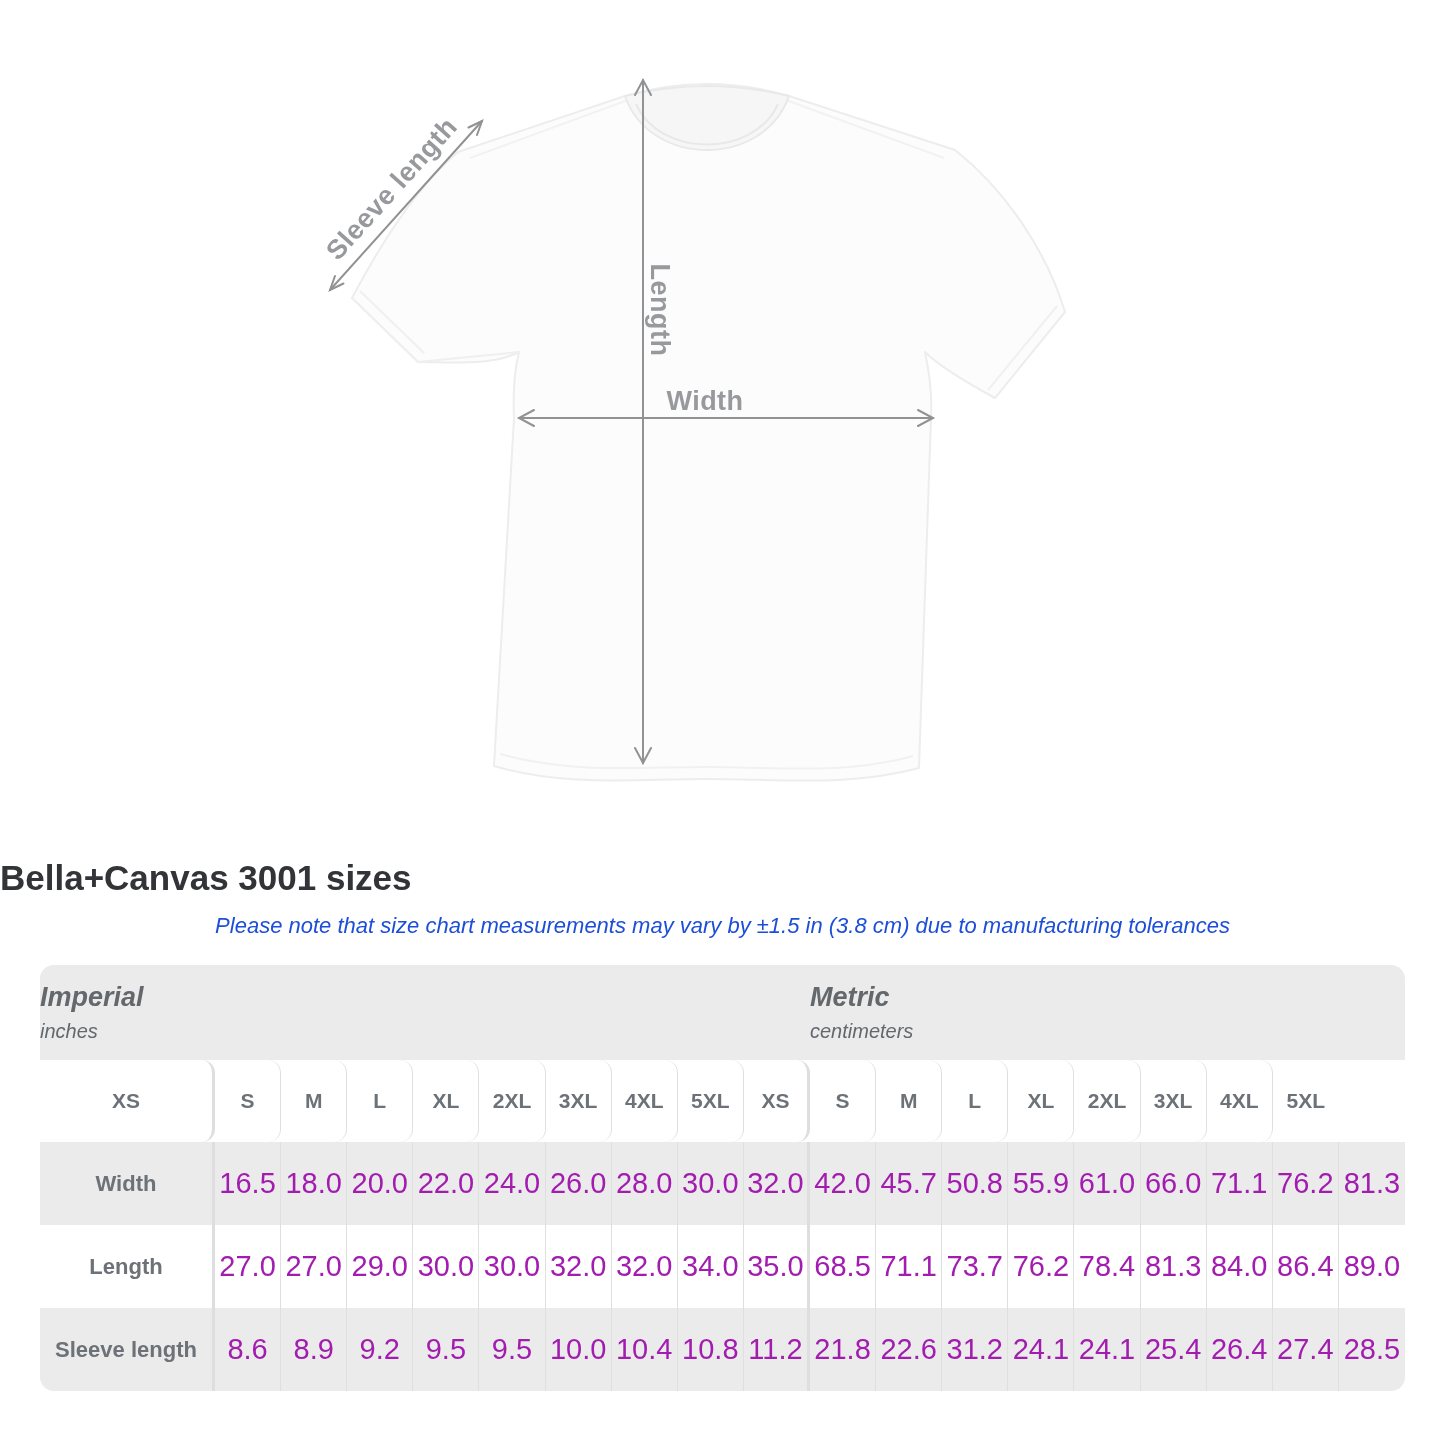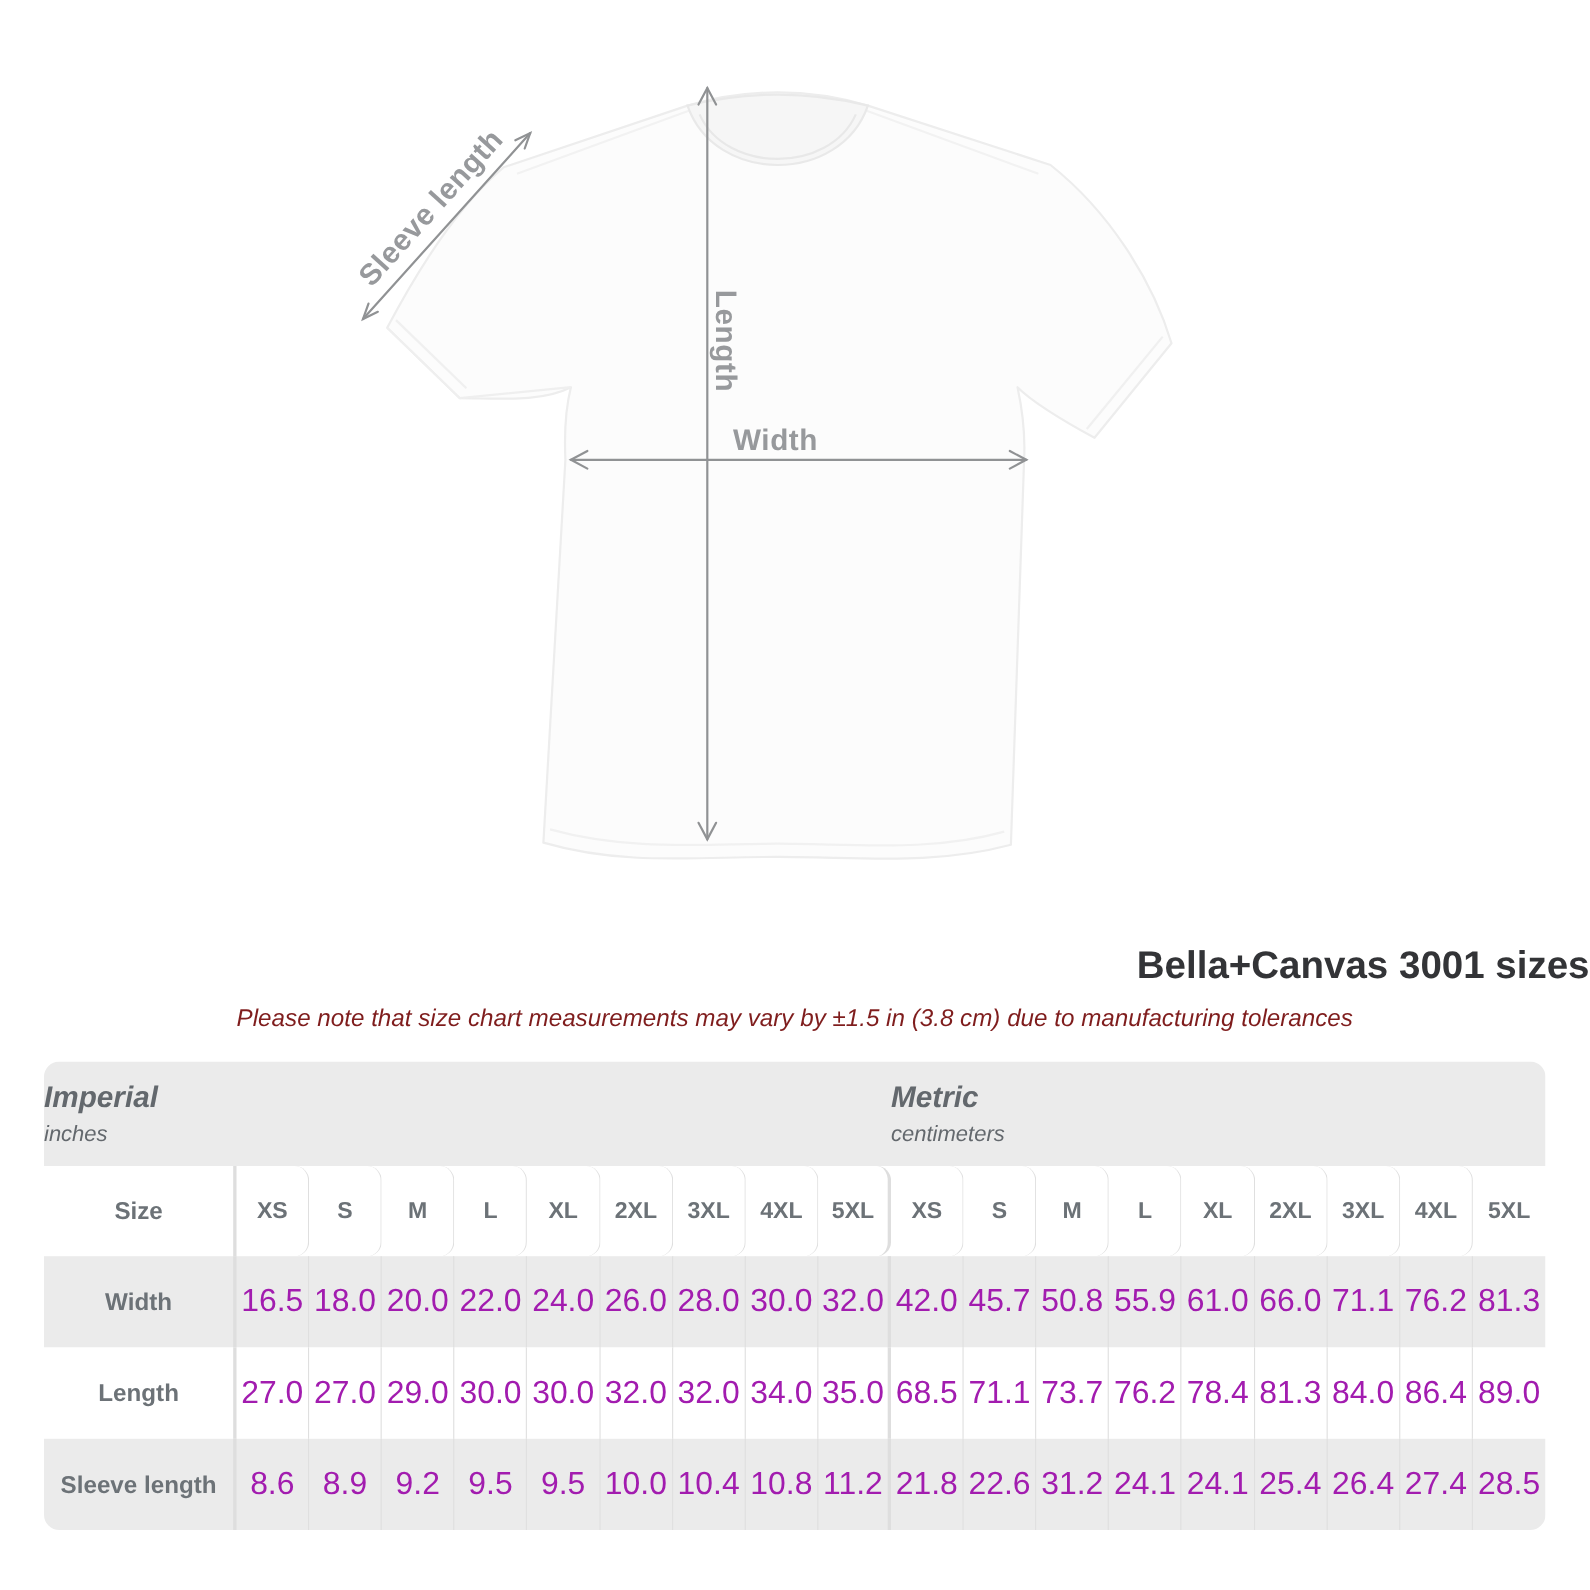--- a/index.html
+++ b/index.html
@@ -13,26 +13,26 @@
   .shirt-area svg{position:absolute;left:0;top:0;}
   .diagram-label{
     position:absolute;font-weight:bold;font-size:27px;color:#97999c;
     letter-spacing:.5px;white-space:nowrap;
   }
   .lbl-sleeve{left:392px;top:189px;transform:translate(-50%,-50%) rotate(-48deg);}
   .lbl-length{left:659px;top:310px;transform:translate(-50%,-50%) rotate(90deg);}
   .lbl-width {left:705px;top:401px;transform:translate(-50%,-50%);}
   
   .page-title{
-    margin:0;padding-top:38px;text-align:right;
+    margin:0;padding-top:38px;text-align:left;
     font-size:35px;line-height:40px;font-weight:bold;color:#333437;
   }
   .page-subtitle{
     margin:14px 0 0 0;text-align:center;font-style:italic;
-    font-size:22px;line-height:27px;color:#7f1d1d;
+    font-size:22px;line-height:27px;color:#1d4ed8;
   }
   
   .size-table{
     margin:26px 40px 0 40px;width:1365px;
     border-radius:14px;overflow:hidden;background:#ffffff;
   }
   .trow{display:grid;grid-template-columns:175px repeat(18,1fr);}
   .band{height:95px;background:#ebebeb;}
   .band-half{display:flex;flex-direction:column;justify-content:center;}
   .band-half .sec-title{font-size:27px;font-weight:bold;font-style:italic;color:#63686d;}
@@ -121,21 +121,20 @@
       <div class="sec-title">Imperial</div>
       <div class="sec-unit">inches</div>
     </div>
     <div class="band-half span9">
       <div class="sec-title">Metric</div>
       <div class="sec-unit">centimeters</div>
     </div>
   </div>
 
   <div class="trow r-size bordered">
-    <div class="c rowlbl">Size</div>
     <div class="c hdr">XS</div>
     <div class="c hdr">S</div>
     <div class="c hdr">M</div>
     <div class="c hdr">L</div>
     <div class="c hdr">XL</div>
     <div class="c hdr">2XL</div>
     <div class="c hdr">3XL</div>
     <div class="c hdr">4XL</div>
     <div class="c hdr">5XL</div>
     <div class="c hdr">XS</div>

